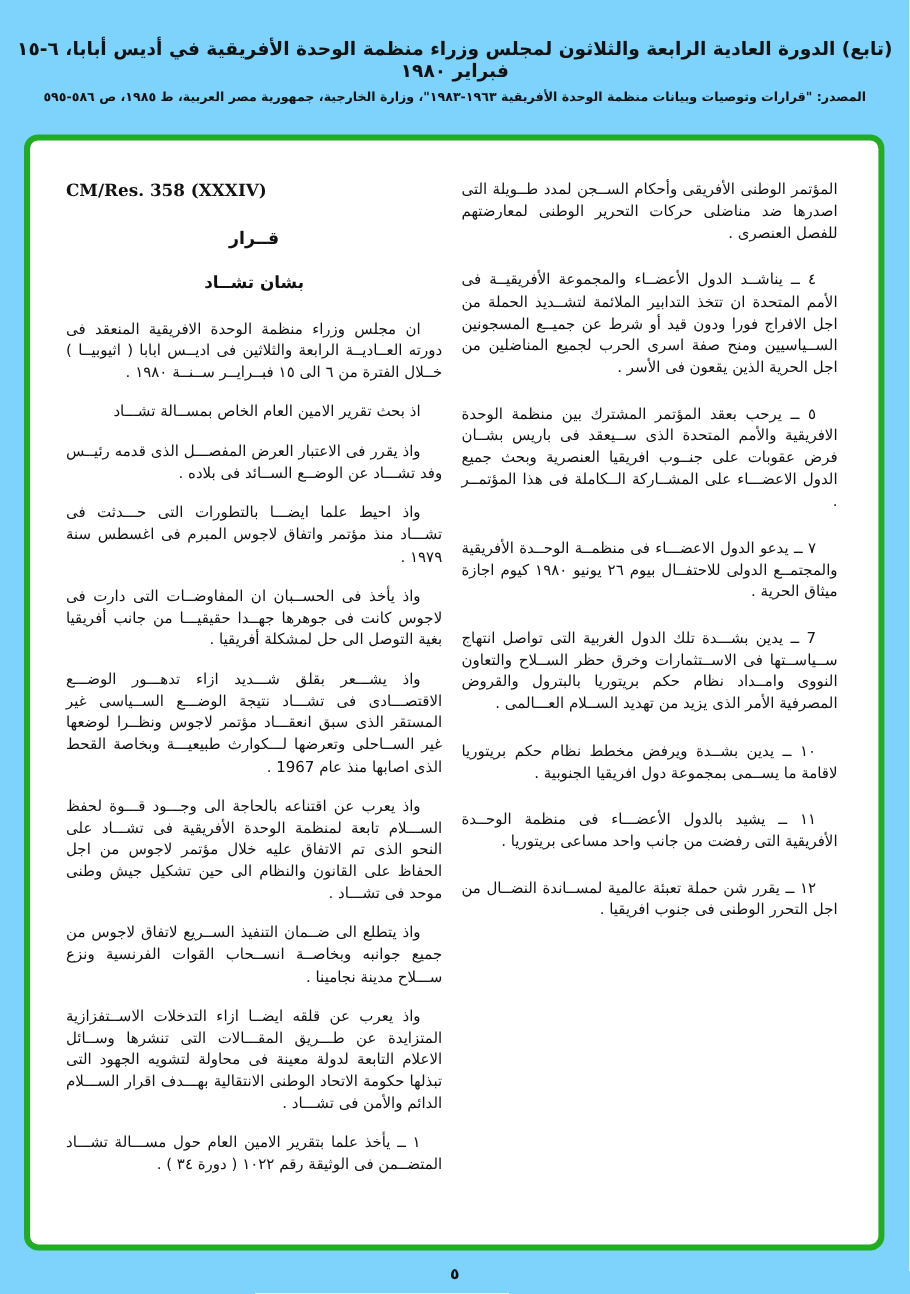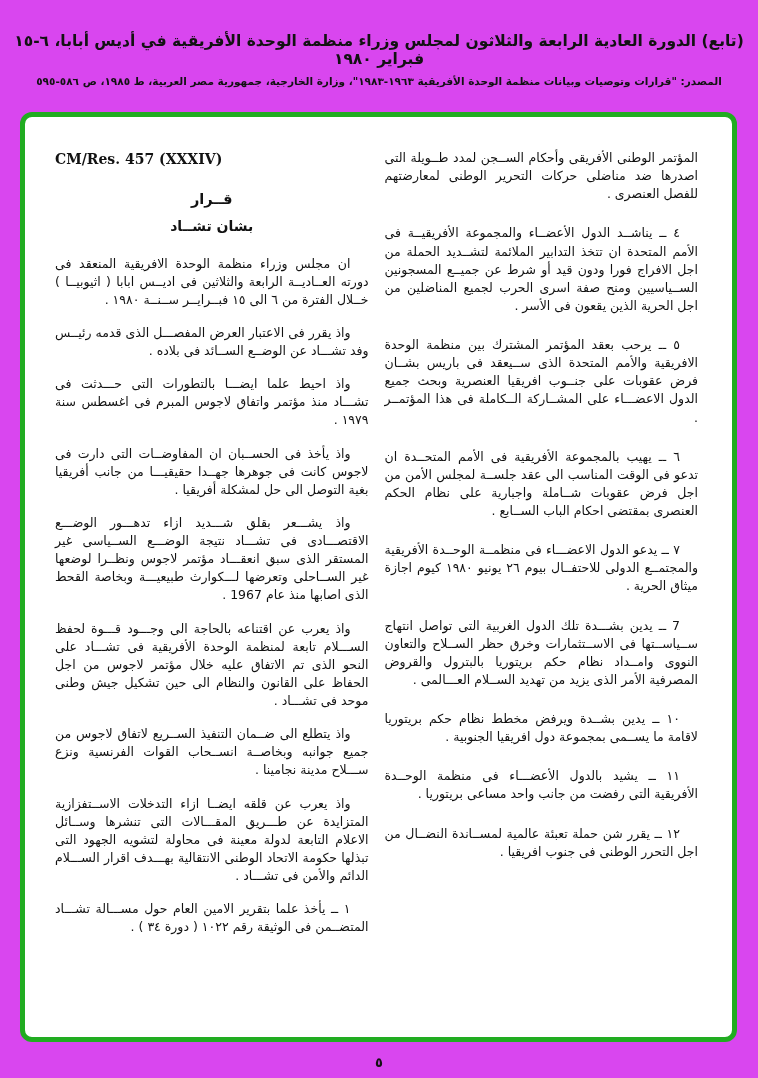--- a/index.html
+++ b/index.html
@@ -1,19 +1,19 @@
 <!DOCTYPE html>
 <html lang="ar"><head>
 <meta charset="utf-8">
 <style>
   html,body{margin:0;padding:0;background:#ffffff;}
   .page{
     position:relative;
     width:758px;height:1078px;
-    background:#d946ef;
+    background:#7dd3fc;
     font-family:"DejaVu Sans",sans-serif;
     color:#121212;
     overflow:hidden;
   }
   .header-line{
     direction:rtl;
     text-align:center;
     font-weight:bold;
     font-size:15.5px;
     padding-top:32px;
@@ -61,21 +61,21 @@
     text-align:left;
     font-family:"DejaVu Serif",serif;
     font-weight:bold;
     font-size:14px;
     margin:0 0 20px 0;
   }
   .res-title{
     text-align:center;
     font-weight:bold;
     font-size:14.5px;
-    margin:0 0 6px 0;
+    margin:0 0 16px 0;
   }
   .res-subtitle{
     text-align:center;
     font-weight:bold;
     font-size:14px;
     margin:0 0 18px 0;
   }
   .page-number{
     position:absolute;
     left:0; right:0;
@@ -93,33 +93,33 @@
   <div class="header-line">(تابع) الدورة العادية الرابعة والثلاثون لمجلس وزراء منظمة الوحدة الأفريقية في أديس أبابا، ٦-١٥ فبراير ١٩٨٠</div>
   <div class="source-line">المصدر: "قرارات وتوصيات وبيانات منظمة الوحدة الأفريقية ١٩٦٣-١٩٨٣"، وزارة الخارجية، جمهورية مصر العربية، ط ١٩٨٥، ص ٥٨٦-٥٩٥</div>
 
   <div class="doc-box">
     <div class="columns">
 
       <div class="col col-right">
         <p class="para no-indent">المؤتمر الوطنى الأفريقى وأحكام الســجن لمدد طــويلة التى اصدرها ضد مناضلى حركات التحرير الوطنى لمعارضتهم للفصل العنصرى .</p>
         <p class="para">٤ ــ يناشــد الدول الأعضــاء والمجموعة الأفريقيــة فى الأمم المتحدة ان تتخذ التدابير الملائمة لتشــديد الحملة من اجل الافراج فورا ودون قيد أو شرط عن جميــع المسجونين الســياسيين ومنح صفة اسرى الحرب لجميع المناضلين من اجل الحرية الذين يقعون فى الأسر .</p>
         <p class="para">٥ ــ يرحب بعقد المؤتمر المشترك بين منظمة الوحدة الافريقية والأمم المتحدة الذى ســيعقد فى باريس بشــان فرض عقوبات على جنــوب افريقيا العنصرية وبحث جميع الدول الاعضـــاء على المشــاركة الــكاملة فى هذا المؤتمــر .</p>
-        <p class="para">٦ ــ يهيب بالمجموعة الأفريقية فى الأمم المتحــدة ان تدعو فى الوقت المناسب الى عقد جلســة لمجلس الأمن من اجل فرض عقوبات شــاملة واجبارية على نظام الحكم العنصرى بمقتضى احكام الباب الســابع .</p>
         <p class="para">٧ ــ يدعو الدول الاعضـــاء فى منظمــة الوحــدة الأفريقية والمجتمــع الدولى للاحتفــال بيوم ٢٦ يونيو ١٩٨٠ كيوم اجازة ميثاق الحرية .</p>
         <p class="para">7 ــ يدين بشـــدة تلك الدول الغربية التى تواصل انتهاج ســياســتها فى الاســتثمارات وخرق حظر الســلاح والتعاون النووى وامــداد نظام حكم بريتوريا بالبترول والقروض المصرفية الأمر الذى يزيد من تهديد الســلام العـــالمى .</p>
         <p class="para">١٠ ــ يدين بشــدة ويرفض مخطط نظام حكم بريتوريا لاقامة ما يســمى بمجموعة دول افريقيا الجنوبية .</p>
         <p class="para">١١ ــ يشيد بالدول الأعضـــاء فى منظمة الوحــدة الأفريقية التى رفضت من جانب واحد مساعى بريتوريا .</p>
         <p class="para">١٢ ــ يقرر شن حملة تعبئة عالمية لمســاندة النضــال من اجل التحرر الوطنى فى جنوب افريقيا .</p>
       </div>
 
       <div class="col col-left">
-        <p class="doc-ref">CM/Res. 457 (XXXIV)</p>
+        <p class="doc-ref">CM/Res. 358 (XXXIV)</p>
         <p class="res-title">قــرار</p>
         <p class="res-subtitle">بشان تشــاد</p>
         <p class="para">ان مجلس وزراء منظمة الوحدة الافريقية المنعقد فى دورته العــاديــة الرابعة والثلاثين فى اديــس ابابا ( اثيوبيــا ) خــلال الفترة من ٦ الى ١٥ فبــرايــر ســنــة ١٩٨٠ .</p>
+        <p class="para">اذ بحث تقرير الامين العام الخاص بمســالة تشـــاد</p>
         <p class="para">واذ يقرر فى الاعتبار العرض المفصـــل الذى قدمه رئيــس وفد تشـــاد عن الوضــع الســائد فى بلاده .</p>
         <p class="para">واذ احيط علما ايضـــا بالتطورات التى حـــدثت فى تشـــاد منذ مؤتمر واتفاق لاجوس المبرم فى اغسطس سنة ١٩٧٩ .</p>
         <p class="para">واذ يأخذ فى الحســبان ان المفاوضــات التى دارت فى لاجوس كانت فى جوهرها جهــدا حقيقيـــا من جانب أفريقيا بغية التوصل الى حل لمشكلة أفريقيا .</p>
         <p class="para">واذ يشـــعر بقلق شـــديد ازاء تدهـــور الوضـــع الاقتصـــادى فى تشـــاد نتيجة الوضـــع الســياسى غير المستقر الذى سبق انعقـــاد مؤتمر لاجوس ونظــرا لوضعها غير الســاحلى وتعرضها لـــكوارث طبيعيـــة وبخاصة القحط الذى اصابها منذ عام 1967 .</p>
         <p class="para">واذ يعرب عن اقتناعه بالحاجة الى وجـــود قـــوة لحفظ الســـلام تابعة لمنظمة الوحدة الأفريقية فى تشـــاد على النحو الذى تم الاتفاق عليه خلال مؤتمر لاجوس من اجل الحفاظ على القانون والنظام الى حين تشكيل جيش وطنى موحد فى تشـــاد .</p>
         <p class="para">واذ يتطلع الى ضــمان التنفيذ الســريع لاتفاق لاجوس من جميع جوانبه وبخاصــة انســحاب القوات الفرنسية ونزع ســـلاح مدينة نجامينا .</p>
         <p class="para">واذ يعرب عن قلقه ايضــا ازاء التدخلات الاســتفزازية المتزايدة عن طـــريق المقـــالات التى تنشرها وســائل الاعلام التابعة لدولة معينة فى محاولة لتشويه الجهود التى تبذلها حكومة الاتحاد الوطنى الانتقالية بهـــدف اقرار الســـلام الدائم والأمن فى تشـــاد .</p>
         <p class="para">١ ــ يأخذ علما بتقرير الامين العام حول مســـالة تشـــاد المتضــمن فى الوثيقة رقم ١٠٢٢ ( دورة ٣٤ ) .</p>
       </div>
 

